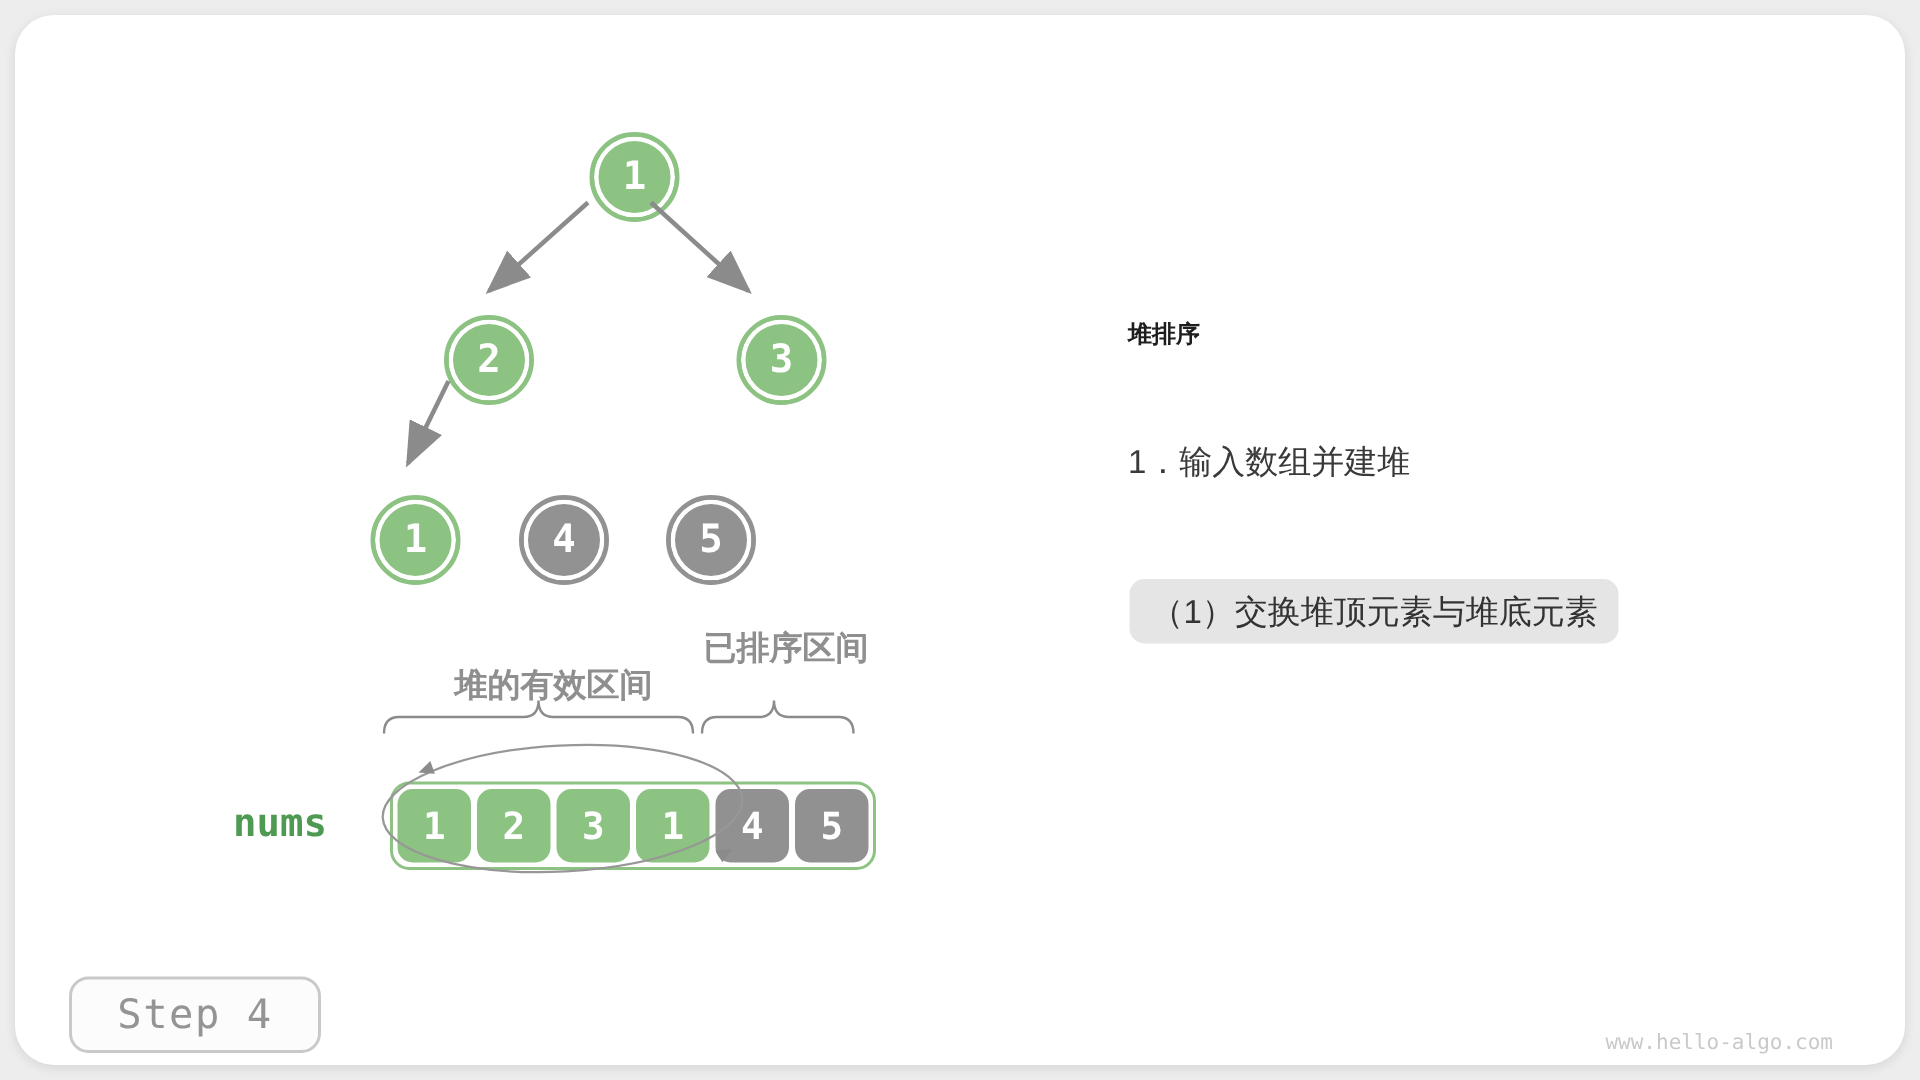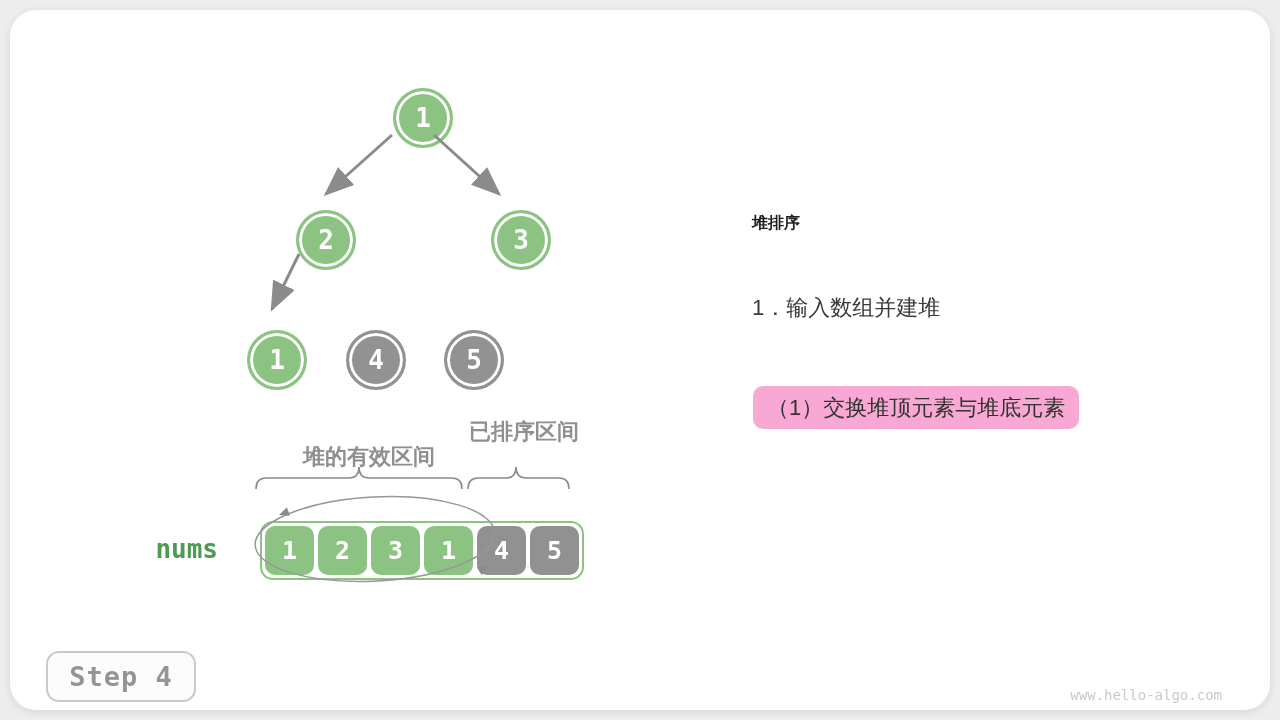--- a/index.html
+++ b/index.html
@@ -58,29 +58,29 @@
   }
   .panel-step{
     position:absolute;left:742px;
     font-size:22px;font-weight:500;color:#3A3A3A;white-space:nowrap;
   }
   .panel-step.s1{top:283px;}
   .panel-step.s2{top:332px;}
   .panel-highlight{
     position:absolute;left:743px;top:376px;height:43px;
     display:inline-flex;align-items:center;padding:0 14px;
-    background:#f9a8d4;border-radius:10px;
+    background:#e5e5e5;border-radius:10px;
     font-size:22px;font-weight:500;color:#333333;white-space:nowrap;
   }
   
   .step-badge{
-    position:absolute;left:36px;top:641px;width:150px;height:51px;
+    position:absolute;left:36px;top:641px;width:168px;height:51px;
     box-sizing:border-box;border:2px solid #C9C9C9;border-radius:13px;
     background:#FCFCFC;display:flex;align-items:center;justify-content:center;
-    font-family:"DejaVu Sans Mono", monospace;font-weight:bold;
+    font-family:"DejaVu Sans Mono", monospace;font-weight:normal;
     font-size:27px;color:#949494;letter-spacing:1px;
   }
   .watermark{
     position:absolute;right:48px;top:677px;
     font-family:"DejaVu Sans Mono", monospace;
     font-size:14px;color:#C9C9C9;
   }
 </style>
 </head>
 <body>

